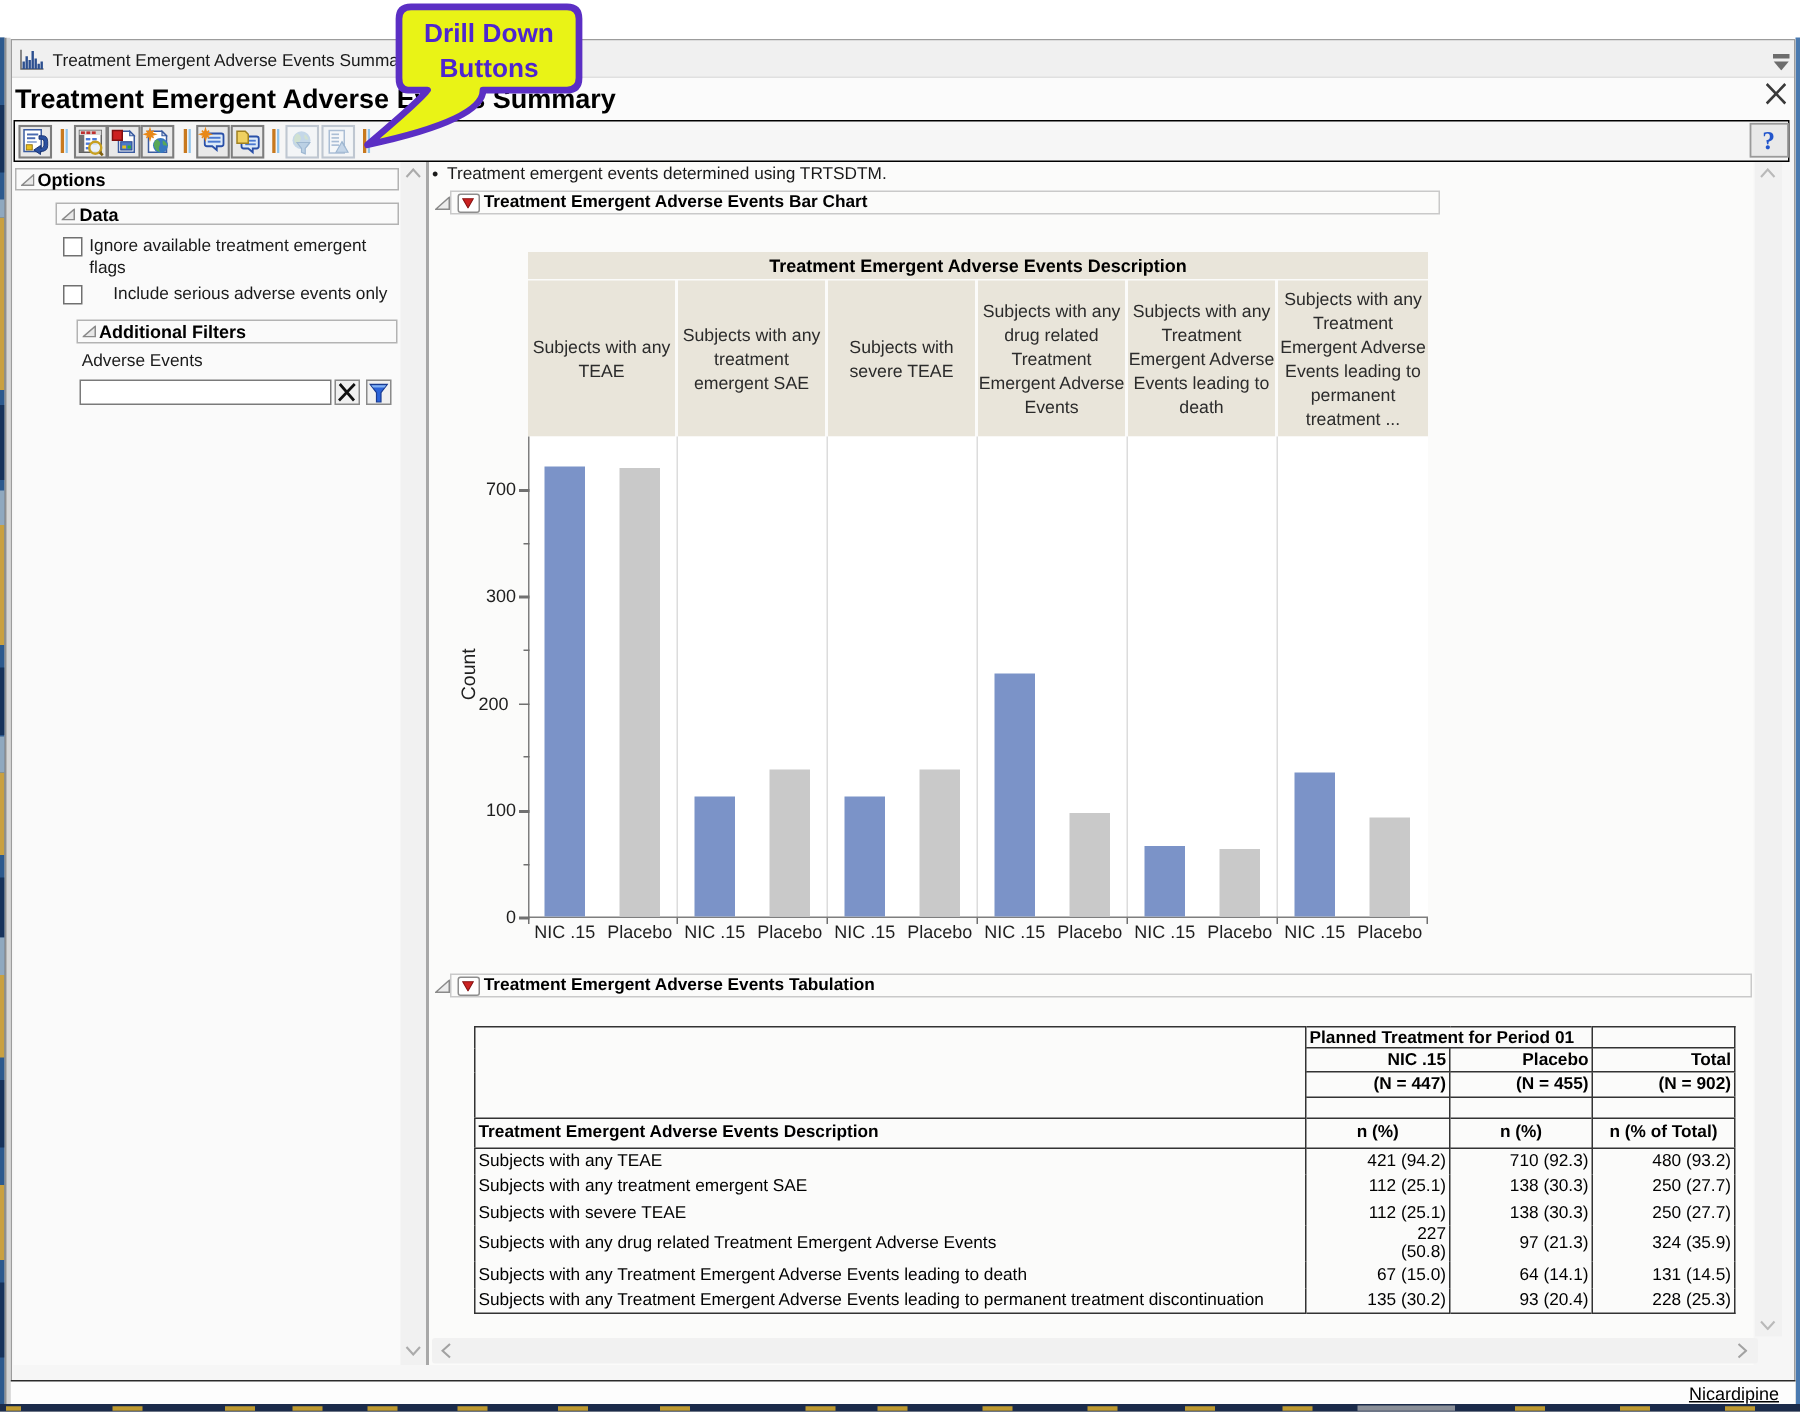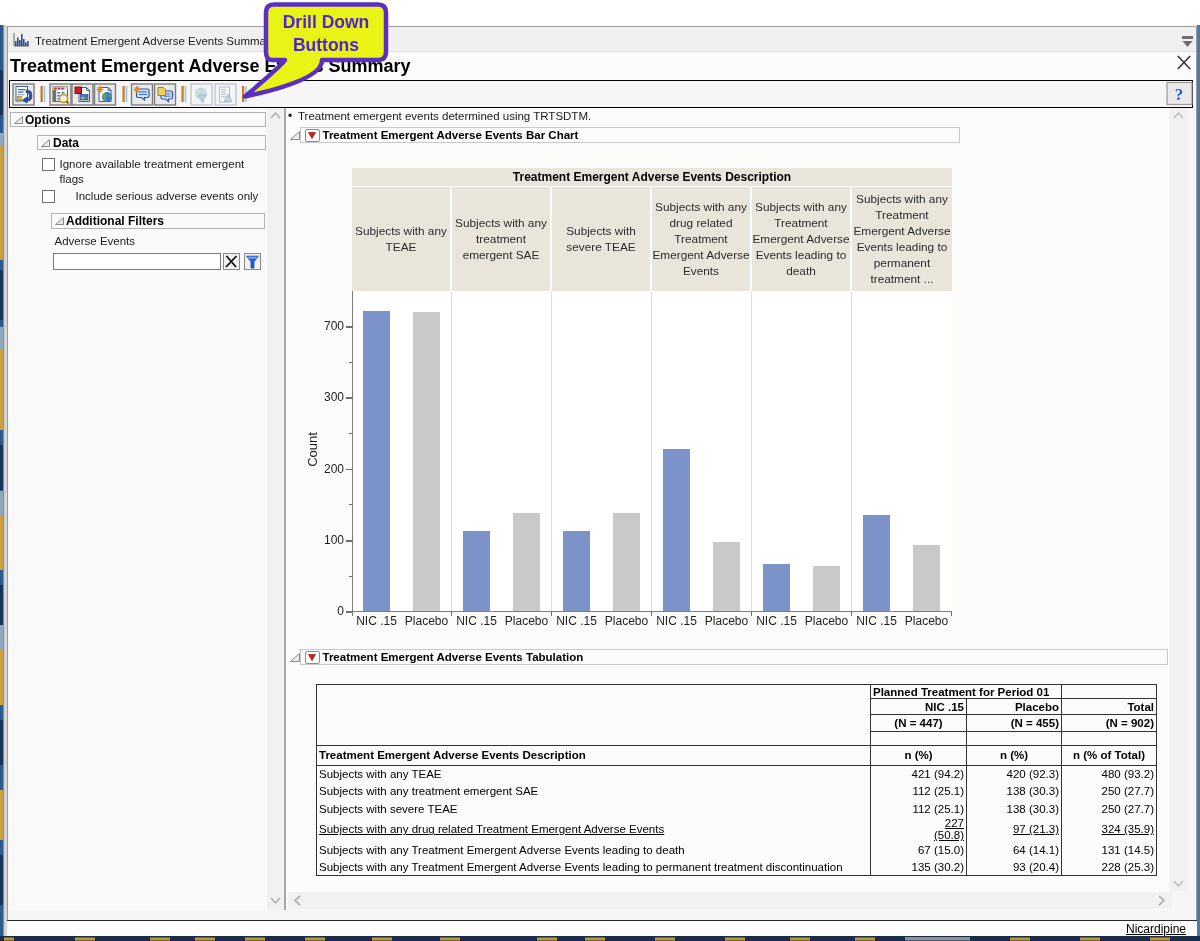--- a/index.html
+++ b/index.html
@@ -281,21 +281,21 @@
 <div class="abs tick" style="left:352px; top:612px; width:1px; height:4px;"></div>
 <div class="abs tick" style="left:451px; top:612px; width:1px; height:4px;"></div>
 <div class="abs tick" style="left:551px; top:612px; width:1px; height:4px;"></div>
 <div class="abs tick" style="left:651px; top:612px; width:1px; height:4px;"></div>
 <div class="abs tick" style="left:751px; top:612px; width:1px; height:4px;"></div>
 <div class="abs tick" style="left:851px; top:612px; width:1px; height:4px;"></div>
 <div class="abs tick" style="left:951px; top:612px; width:1px; height:4px;"></div>
 
 <div class="ylab" style="left:314px; top:604.3px;">0</div>
 <div class="ylab" style="left:314px; top:533px;">100</div>
-<div class="ylab" style="left:314px; top:461.7px;">200</div>
+<div class="ylab" style="left:314px; top:461.7px;text-align:center;">200</div>
 <div class="ylab" style="left:314px; top:390.4px;">300</div>
 <div class="ylab" style="left:314px; top:319.1px;">700</div>
 <div class="abs" style="left:295px; top:442px; font-size:13px; color:#1f1f1f; transform:rotate(-90deg); transform-origin:center;">Count</div>
 
 <div class="bar blue" style="left:363px; top:311.1px; width:27px; height:300.2px;"></div>
 <div class="bar gray" style="left:413px; top:311.8px; width:27px; height:299.5px;"></div>
 <div class="bar blue" style="left:463px; top:531.4px; width:27px; height:79.9px;"></div>
 <div class="bar gray" style="left:513px; top:512.9px; width:27px; height:98.4px;"></div>
 <div class="bar blue" style="left:563px; top:531.4px; width:27px; height:79.9px;"></div>
 <div class="bar gray" style="left:613px; top:512.9px; width:27px; height:98.4px;"></div>
@@ -358,54 +358,54 @@
         <td rowspan="4" style="border-right:1px solid #333;"></td>
         <td colspan="2" class="tB" style="border-bottom:1px solid #333; border-right:1px solid #333;">Planned Treatment for Period 01</td>
         <td style="border-bottom:1px solid #333;"></td>
       </tr>
   <tr style="height:16px;">
         <td class="tR tB" style="border-right:1px solid #333; border-bottom:1px solid #333;">NIC .15</td>
         <td class="tR tB" style="border-right:1px solid #333; border-bottom:1px solid #333;">Placebo</td>
         <td class="tR tB" style="border-bottom:1px solid #333;">Total</td>
       </tr>
   <tr style="height:17px;">
-        <td class="tR tB" style="border-right:1px solid #333; border-bottom:1px solid #333;text-align:center;">(N = 447)</td>
+        <td class="tR tB" style="border-right:1px solid #333; border-bottom:1px solid #333;">(N = 447)</td>
         <td class="tR tB" style="border-right:1px solid #333; border-bottom:1px solid #333;">(N = 455)</td>
         <td class="tR tB" style="border-bottom:1px solid #333;">(N = 902)</td>
       </tr>
   <tr style="height:13.5px;">
         <td style="border-right:1px solid #333;"></td>
         <td style="border-right:1px solid #333;"></td>
         <td></td>
       </tr>
   <tr style="height:20.5px;">
         <td class="tB" style="border-top:1px solid #333; border-bottom:1px solid #333; border-right:1px solid #333;">Treatment Emergent Adverse Events Description</td>
         <td class="tC tB" style="border-top:1px solid #333; border-bottom:1px solid #333; border-right:1px solid #333;">n (%)</td>
         <td class="tC tB" style="border-top:1px solid #333; border-bottom:1px solid #333; border-right:1px solid #333;">n (%)</td>
         <td class="tC tB" style="border-top:1px solid #333; border-bottom:1px solid #333;">n (% of Total)</td>
       </tr>
   <tr style="height:17.3px;">
         <td style="border-right:1px solid #333;">Subjects with any TEAE</td>
         <td class="tR" style="border-right:1px solid #333;">421 (94.2)</td>
-        <td class="tR" style="border-right:1px solid #333;">420 (92.3)</td>
+        <td class="tR" style="border-right:1px solid #333;">710 (92.3)</td>
         <td class="tR">480 (93.2)</td>
       </tr>
   <tr style="height:17.3px;">
         <td style="border-right:1px solid #333;">Subjects with any treatment emergent SAE</td>
         <td class="tR" style="border-right:1px solid #333;">112 (25.1)</td>
         <td class="tR" style="border-right:1px solid #333;">138 (30.3)</td>
         <td class="tR">250 (27.7)</td>
       </tr>
   <tr style="height:17.3px;">
         <td style="border-right:1px solid #333;">Subjects with severe TEAE</td>
         <td class="tR" style="border-right:1px solid #333;">112 (25.1)</td>
         <td class="tR" style="border-right:1px solid #333;">138 (30.3)</td>
         <td class="tR">250 (27.7)</td>
       </tr>
-  <tr style="height:17.3px;text-decoration:underline;">
+  <tr style="height:17.3px;">
         <td style="border-right:1px solid #333;">Subjects with any drug related Treatment Emergent Adverse Events</td>
         <td class="tR" style="border-right:1px solid #333;padding-left:47px;">227 (50.8)</td>
         <td class="tR" style="border-right:1px solid #333;">97 (21.3)</td>
         <td class="tR">324 (35.9)</td>
       </tr>
   <tr style="height:17.3px;">
         <td style="border-right:1px solid #333;">Subjects with any Treatment Emergent Adverse Events leading to death</td>
         <td class="tR" style="border-right:1px solid #333;">67 (15.0)</td>
         <td class="tR" style="border-right:1px solid #333;">64 (14.1)</td>
         <td class="tR">131 (14.5)</td>

